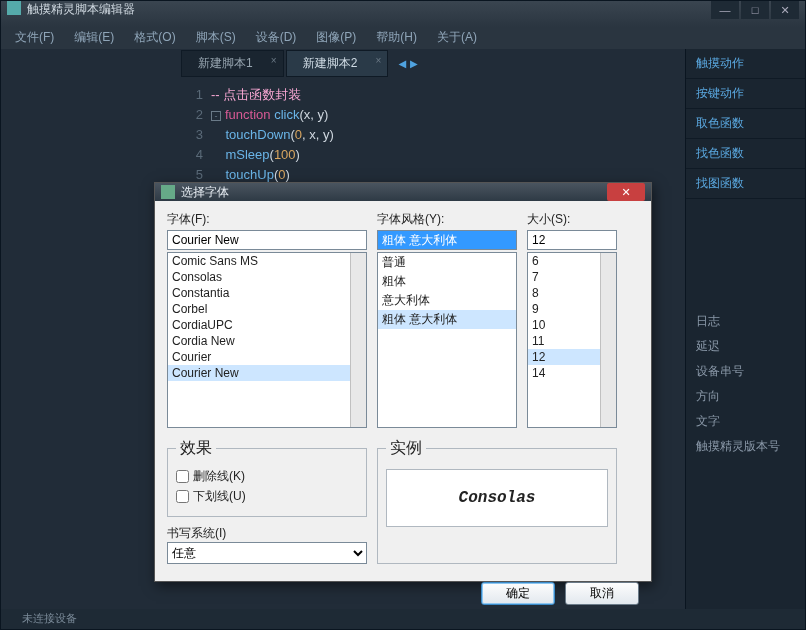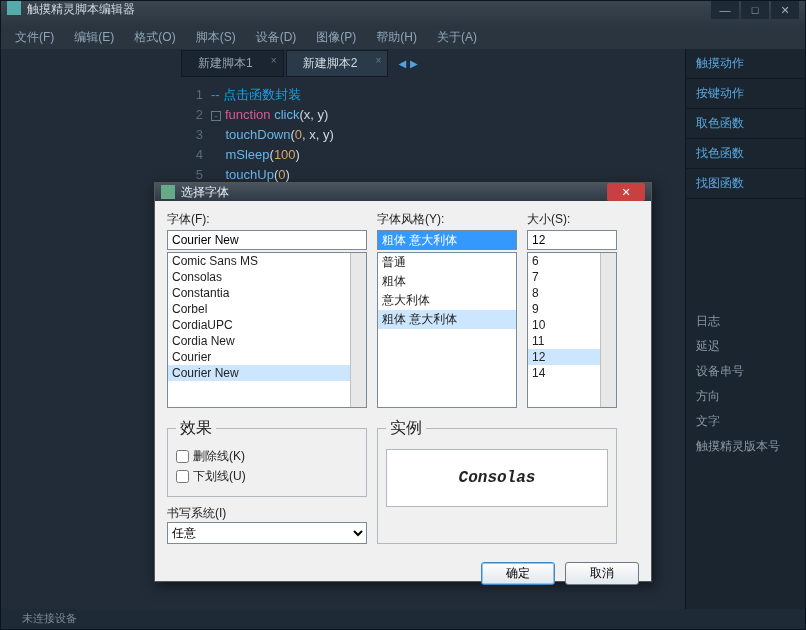--- a/index.html
+++ b/index.html
@@ -21,21 +21,21 @@
 .tabs-row { height: 28px; display: flex; align-items: center; padding-left: 180px; gap: 2px; }
 .tab { padding: 4px 30px 4px 16px; background: #1a2530; color: #97a5b0; font-size: 12px; position: relative; cursor: pointer; border: 1px solid #0f1a25; }
 .tab.active { background: #2a3a48; color: #d0dce5; }
 .tab .tab-close { position: absolute; right: 6px; top: 4px; font-size: 10px; color: #6a7885; }
 .tab-nav { display: flex; gap: 4px; margin-left: 8px; }
 .tab-nav span { color: #4fa3e0; font-size: 10px; cursor: pointer; }
 
 .code-area { flex: 1; display: flex; padding: 8px 0 0 180px; font-family: Consolas, monospace; font-size: 13px; }
 .gutter { width: 30px; text-align: right; color: #5a6a78; padding-right: 8px; line-height: 20px; }
 .code-lines { flex: 1; line-height: 20px; }
-.code-lines .comment { color: #0ea5e9; text-align: right; }
+.code-lines .comment { color: #f9a8d4; text-align: right; }
 .code-lines .keyword { color: #d85a95; }
 .code-lines .func { color: #6ab5e8; }
 .code-lines .paren { color: #d0d8e0; }
 .code-lines .num { color: #d8a560; }
 .code-lines .id { color: #d0d8e0; }
 .fold-box { display:inline-block; width:10px; height:10px; border:1px solid #6a7a88; text-align:center; line-height:8px; font-size:9px; color:#6a7a88; margin-right:4px; }
 
 .side-panel { width: 120px; background: #1a2530; border-left: 1px solid #0a1520; }
 .side-item { padding: 6px 10px; color: #5aa8e0; font-size: 12px; border-bottom: 1px solid #0f1a25; cursor: pointer; }
 .side-item2 { padding: 4px 10px; color: #8a98a8; font-size: 12px; }
@@ -52,21 +52,21 @@
 
 .dlg-body { flex: 1; padding: 10px 12px; font-size: 12px; color: #222; }
 .top-row { display: flex; gap: 10px; }
 .col { display: flex; flex-direction: column; }
 .col.font { width: 200px; }
 .col.style { width: 140px; }
 .col.size { width: 90px; }
 .col label { margin-bottom: 2px; }
 .text-input { height: 20px; border: 1px solid #7a8a98; padding: 1px 4px; font-size: 12px; background: #fff; }
 .text-input.sel { background: #3399ff; color: #fff; }
-.listbox { height: 156px; border: 1px solid #7a8a98; background: #fff; overflow-y: auto; margin-top: 2px; position: relative; }
+.listbox { height: 176px; border: 1px solid #7a8a98; background: #fff; overflow-y: auto; margin-top: 2px; position: relative; }
 .listbox .opt { padding: 1px 4px; cursor: pointer; }
 .listbox .opt.selected { background: #cde6ff; }
 .listbox-scroll { position:absolute; right:0; top:0; bottom:0; width:16px; background:#e8e8e8; border-left:1px solid #c0c0c0; }
 
 .mid-row { display: flex; gap: 10px; margin-top: 10px; }
 .fieldset { border: 1px solid #b0b8c0; padding: 6px 8px 8px; }
 .fieldset.effects { width: 200px; }
 .fieldset.sample { width: 240px; }
 .fieldset legend { font-size: 16px; padding: 0 4px; }
 .check-row { display: flex; align-items: center; gap: 4px; margin: 3px 0; }

